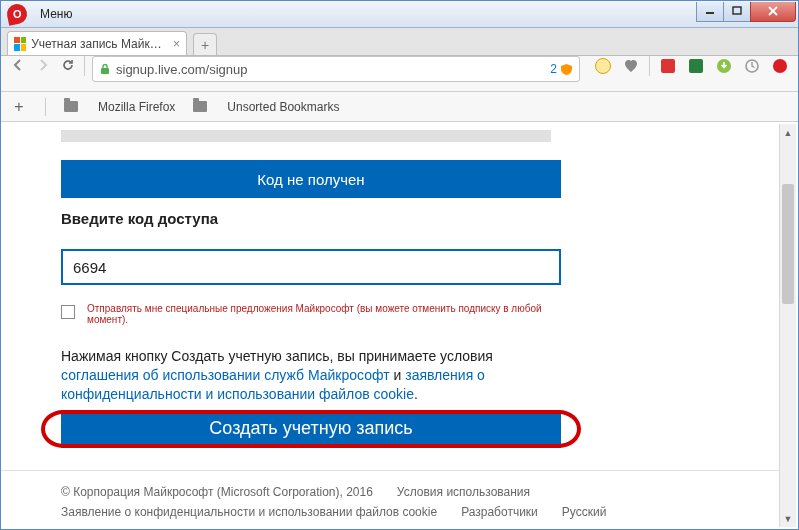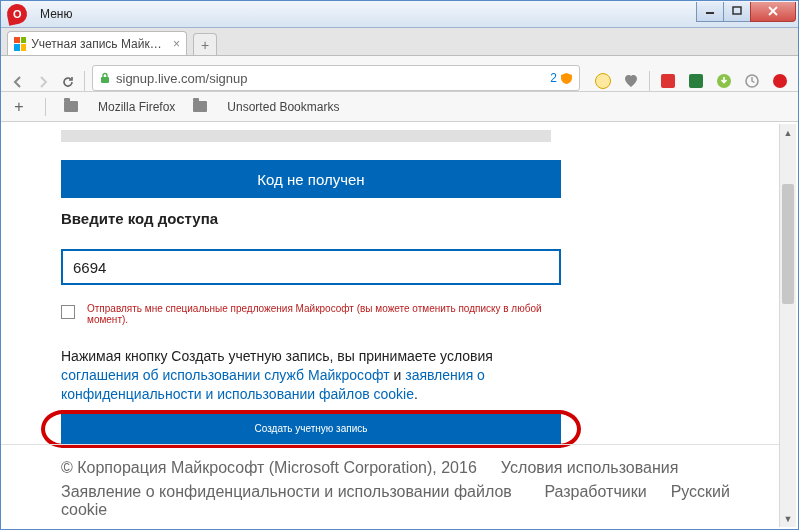--- a/index.html
+++ b/index.html
@@ -14,21 +14,21 @@
 .win-btn.close{ width:46px; background:linear-gradient(#e89a94,#d25048); color:#fff; border-color:#aa3d37; border-top-right-radius:0; border-bottom-right-radius:4px;}
 .win-btn.max svg,.win-btn.min svg{display:block;}
 .tabstrip { height:28px; background:#e5e5e5; display:flex; align-items:flex-end; padding-left:6px; border-bottom:1px solid #bcbcbc;}
 .tab { height:24px; background:#fff; border:1px solid #bcbcbc; border-bottom:none; border-radius:4px 4px 0 0; display:flex; align-items:center; padding:0 6px; max-width:180px; font-size:12px; color:#444; gap:5px;}
 .ms-favicon { width:14px; height:14px; display:inline-grid; grid-template-columns:1fr 1fr; grid-template-rows:1fr 1fr; gap:1px;}
 .ms-favicon i{display:block;}
 .ms-favicon i:nth-child(1){background:#f25022;} .ms-favicon i:nth-child(2){background:#7fba00;}
 .ms-favicon i:nth-child(3){background:#00a4ef;} .ms-favicon i:nth-child(4){background:#ffb900;}
 .tab-x{color:#888;font-size:12px;margin-left:2px;}
 .new-tab { width:24px; height:22px; margin-left:6px; border:1px solid #bcbcbc; border-bottom:none; border-radius:4px 4px 0 0; background:#eee; display:flex; align-items:center; justify-content:center; color:#777; font-size:14px;}
-.navbar { height:36px; background:#f7f7f7; border-bottom:1px solid #d0d0d0; display:flex; align-items:flex-end; padding:0 8px; gap:7px;}
+.navbar { height:36px; background:#f7f7f7; border-bottom:1px solid #d0d0d0; display:flex; align-items:flex-start; padding:0 8px; gap:7px;}
 .nav-ico { width:18px; height:18px; display:flex; align-items:center; justify-content:center;}
 .nav-ico svg{display:block;}
 .urlbox { flex:1; height:26px; border:1px solid #c5c5c5; border-radius:3px; background:#fff; display:flex; align-items:center; padding:0 6px; font-size:13px; color:#555; gap:5px;}
 .lock { width:12px; height:12px; color:#4caf50;}
 .url-badge { margin-left:auto; display:flex; align-items:center; gap:3px; font-size:12px;}
 .url-badge .count{color:#0076d6;}
 .tb-icons { display:flex; align-items:center; gap:8px; margin-left:6px;}
 .tb-ic { width:20px; height:20px; display:flex; align-items:center; justify-content:center;}
 .circ{width:16px;height:16px;border-radius:50%;}
 .bmbar { height:30px; background:#f7f7f7; border-bottom:1px solid #d0d0d0; display:flex; align-items:center; padding:0 10px; gap:18px; font-size:12px; color:#444;}
@@ -41,22 +41,22 @@
 .gray-box{height:12px;background:#e0e0e0;margin:0 0 18px 0;width:490px;}
 .blue-btn { width:500px; height:38px; background:#0067b8; color:#fff; font-size:15px; display:flex; align-items:center; justify-content:center; border:none; margin-bottom:12px;}
 .field-lbl{font-size:15px;font-weight:600;color:#222;margin-bottom:22px;display:block;}
 .code-input { width:500px; height:36px; border:2px solid #0067b8; padding:12px 10px; font-size:15px; color:#222; outline:none; margin-bottom:18px;}
 .chk-row { display:flex; gap:12px; width:500px; margin-bottom:22px; font-size:10px; color:#b91c1c;}
 .chk{width:14px;height:14px;border:1px solid #888;margin-top:2px;flex:none;}
 .tos{width:500px;font-size:14px;line-height:1.35;color:#222;margin-bottom:6px;}
 .tos a{color:#0067b8;text-decoration:none;}
 .create-wrap{position:relative;width:540px;margin-left:-20px;}
 .red-ring{position:absolute;inset:0;border:4px solid #d00000;border-radius:28px/24px;pointer-events:none;}
-.create-btn{ width:500px; height:38px; margin:6px 20px; background:#0067b8; color:#fff; font-size:10px; display:flex; align-items:center; justify-content:center; border:none;}
-.footer { position:absolute; left:0; right:8px; bottom:10px; padding:8px 60px 0 60px; border-top:1px solid #e0e0e0; font-size:16px; color:#666;}
+.create-btn{ width:500px; height:38px; margin:6px 20px; background:#0067b8; color:#fff; font-size:18px; display:flex; align-items:center; justify-content:center; border:none;}
+.footer { position:absolute; left:0; right:8px; bottom:10px; padding:8px 60px 0 60px; border-top:1px solid #e0e0e0; font-size:12px; color:#666;}
 .footer .row{display:flex;gap:24px;margin-top:6px;}
 .footer .row span{color:#666;}
 .scrollbar { position:absolute; right:2px; top:123px; width:17px; bottom:2px; background:#f0f0f0; border-left:1px solid #d8d8d8;}
 .sb-btn{height:17px;background:#f0f0f0;display:flex;align-items:center;justify-content:center;color:#666;font-size:9px;}
 .sb-thumb{position:absolute;left:2px;right:2px;top:60px;height:120px;background:#c7c7c7;border-radius:2px;}
 </style>
 </head>
 <body>
 
 <div class="win-frame">

